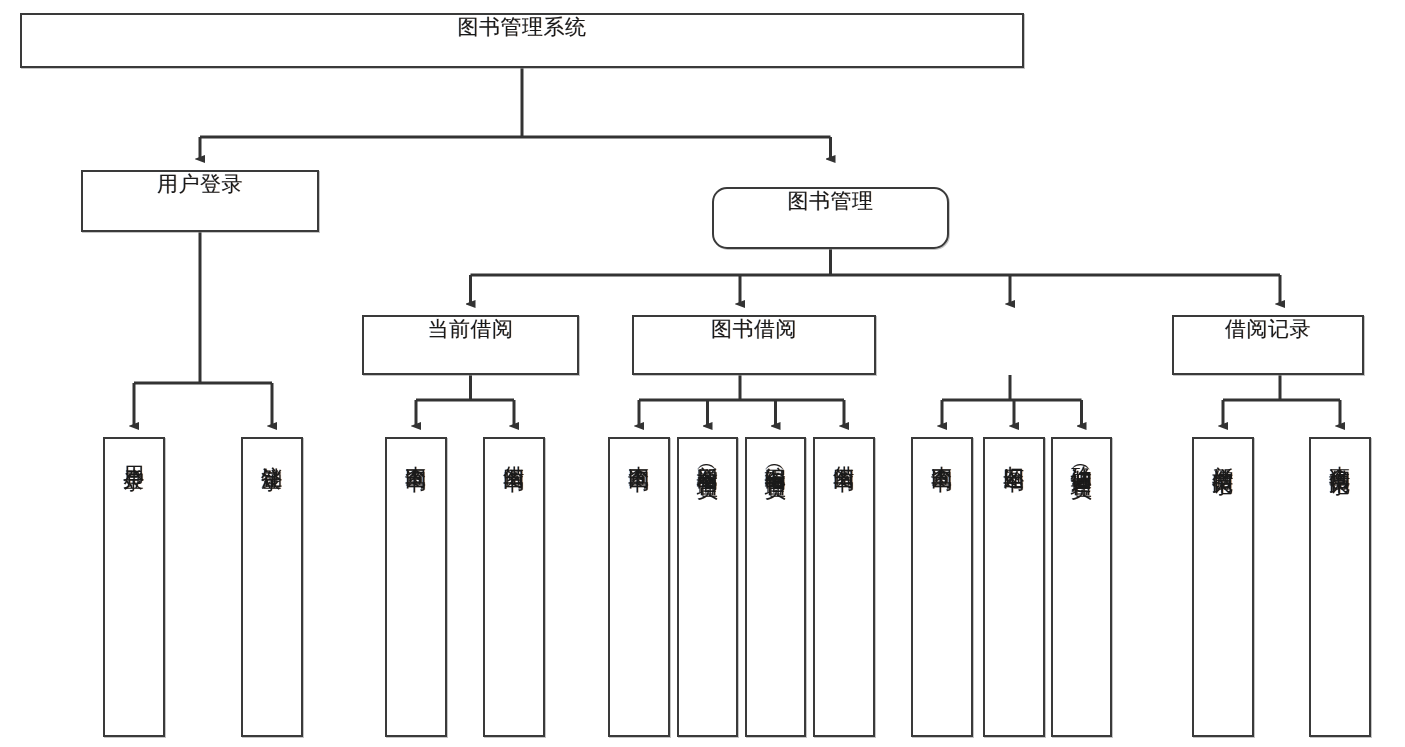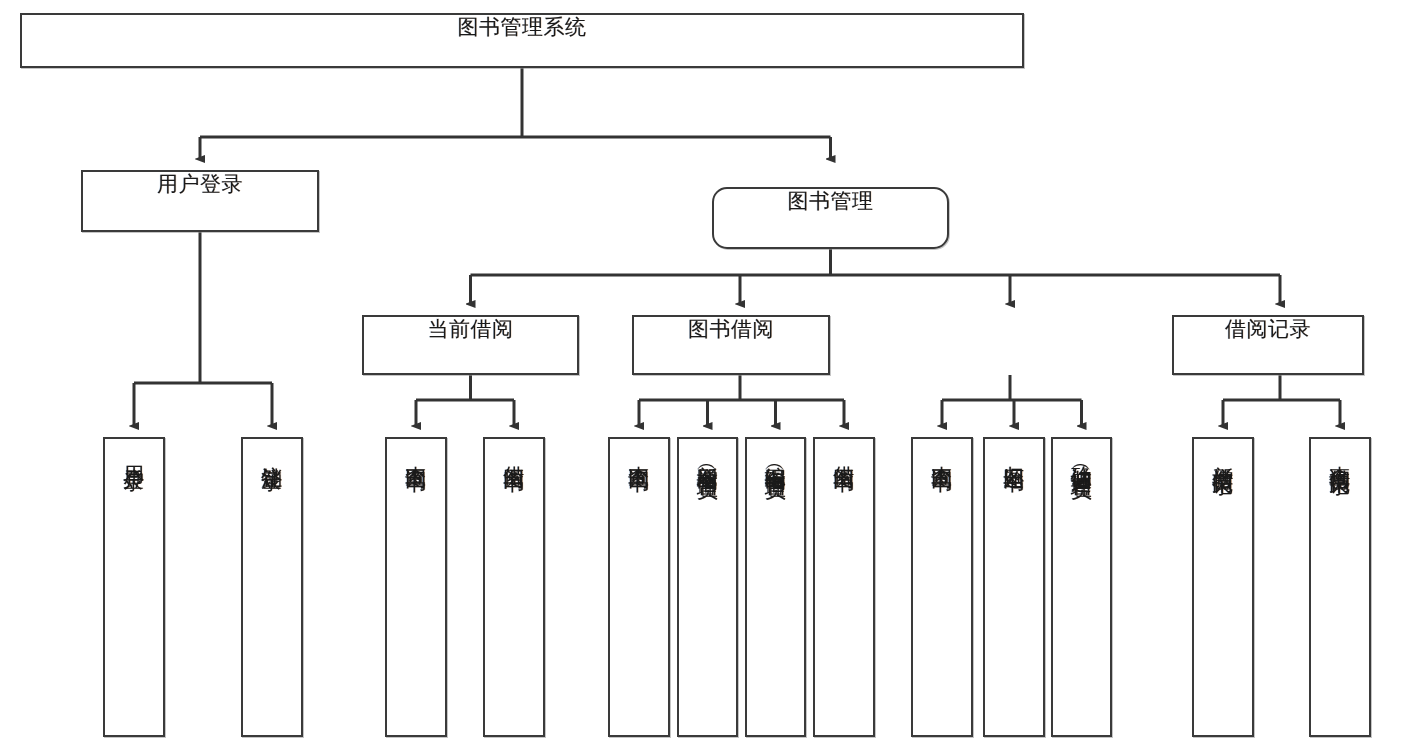--- a/index.html
+++ b/index.html
@@ -121,21 +121,21 @@
   <div class="node" style="left: 81px; top: 170px; width: 238px; height: 62px;">
     <span class="label">用户登录</span>
   </div>
   <div class="node" style="left: 712px; top: 187px; width: 237px; height: 62px; border-radius: 15px;">
     <span class="label">图书管理</span>
   </div>
 
   <div class="node" style="left: 362px; top: 315px; width: 217px; height: 60px;">
     <span class="label">当前借阅</span>
   </div>
-  <div class="node" style="left: 632px; top: 315px; width: 198px; height: 60px;">
+  <div class="node" style="left: 632px; top: 315px; width: 244px; height: 60px;">
     <span class="label">图书借阅</span>
   </div>
   <div class="node" style="left: 1172px; top: 315px; width: 192px; height: 60px;">
     <span class="label">借阅记录</span>
   </div>
 
   <div class="node vertical" style="left: 103px; top: 437px; width: 62px; height: 300px;">
     <span class="label">用户登录</span>
   </div>
   <div class="node vertical" style="left: 241px; top: 437px; width: 62px; height: 300px;">

